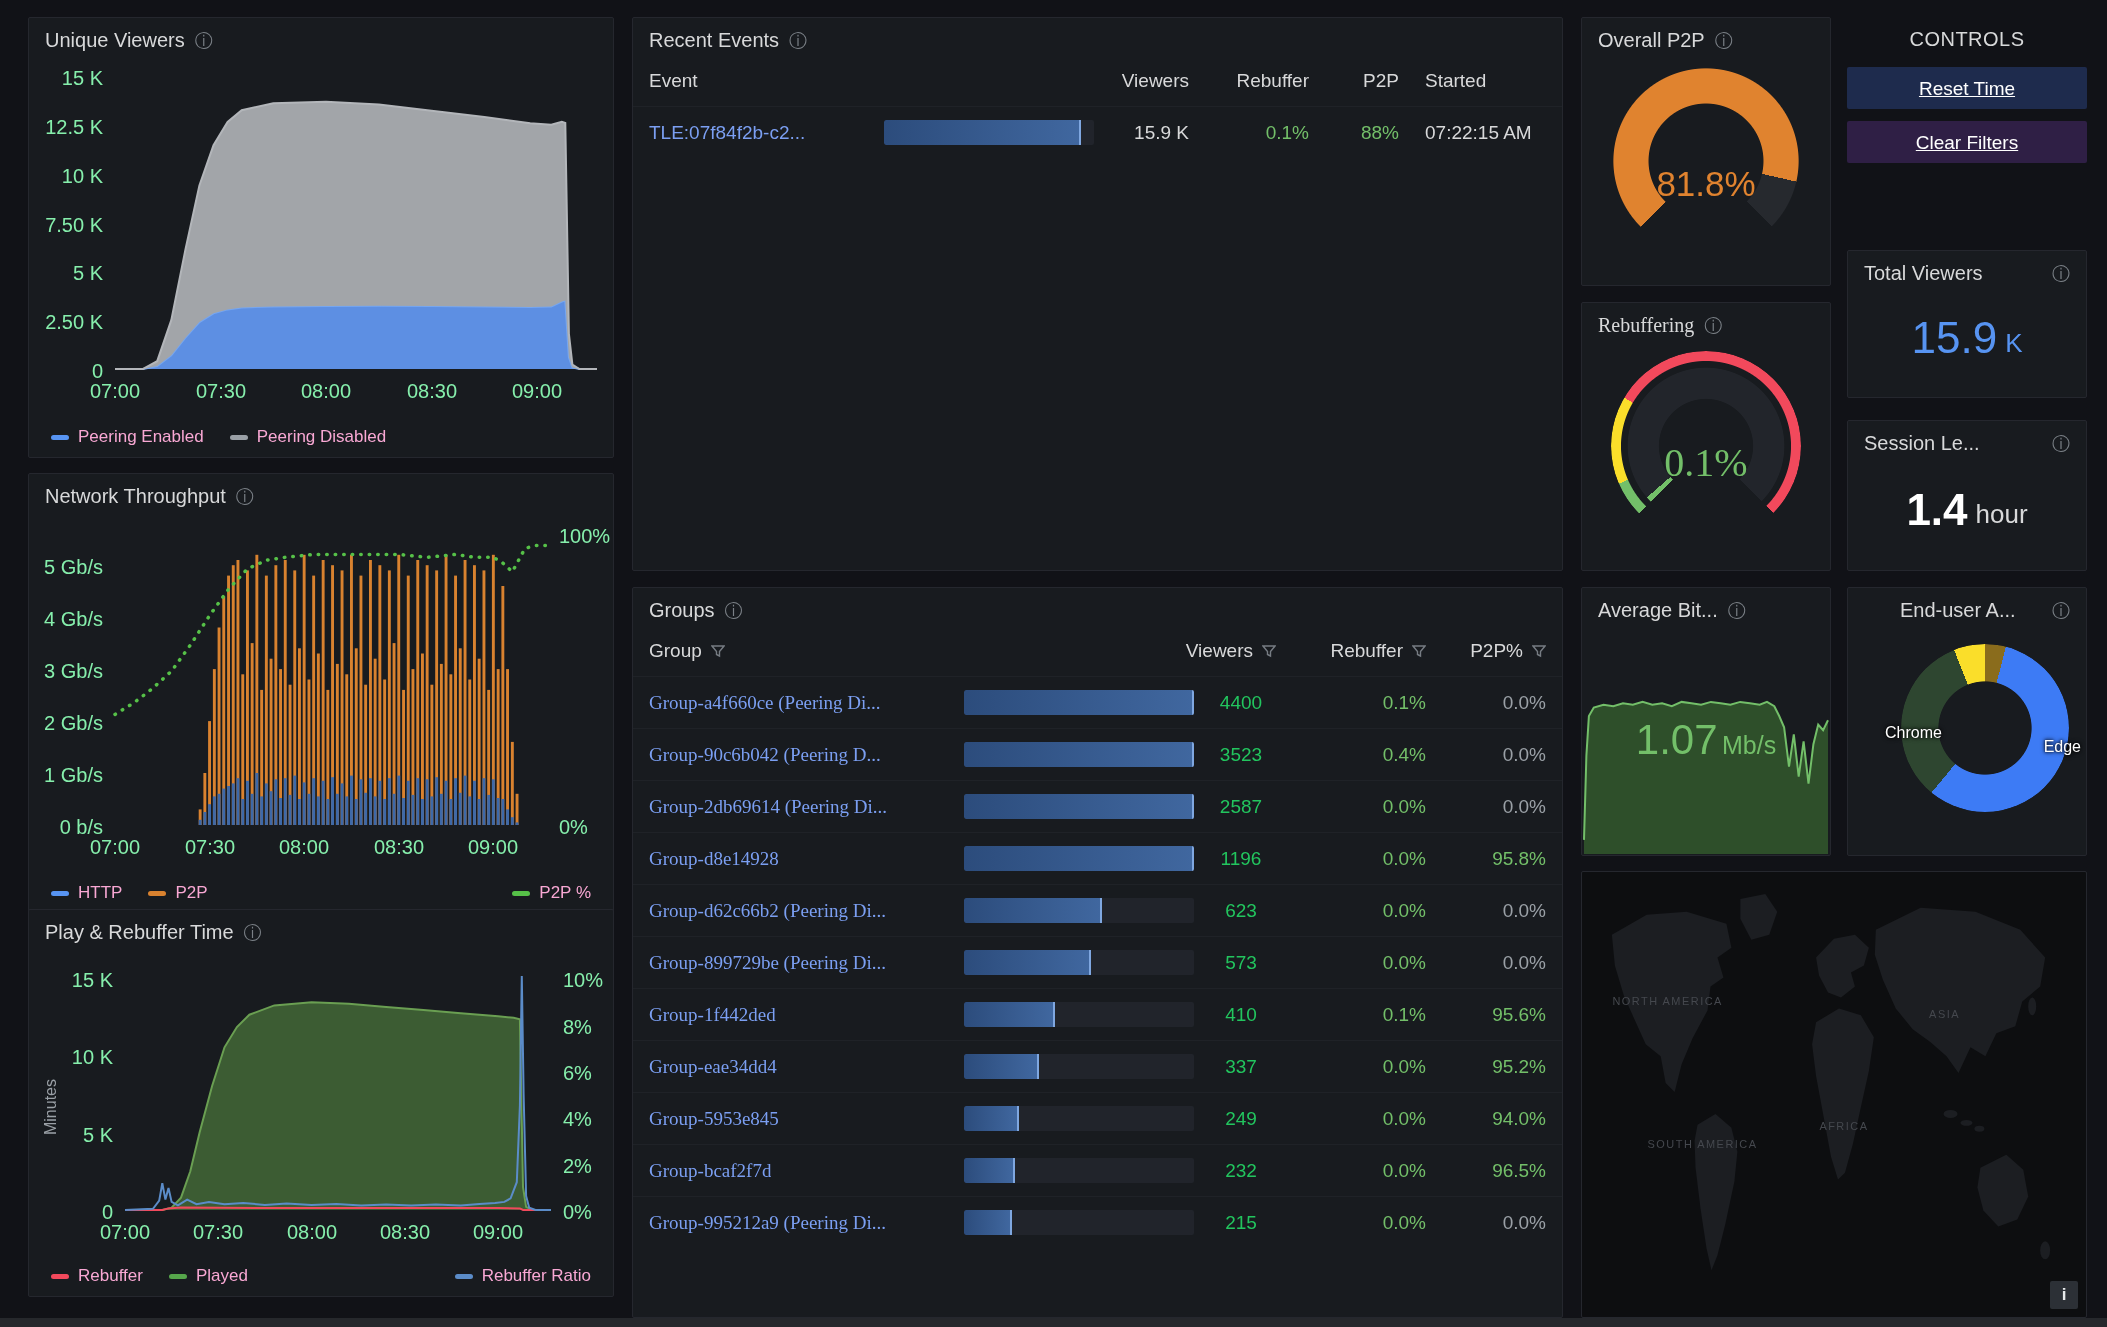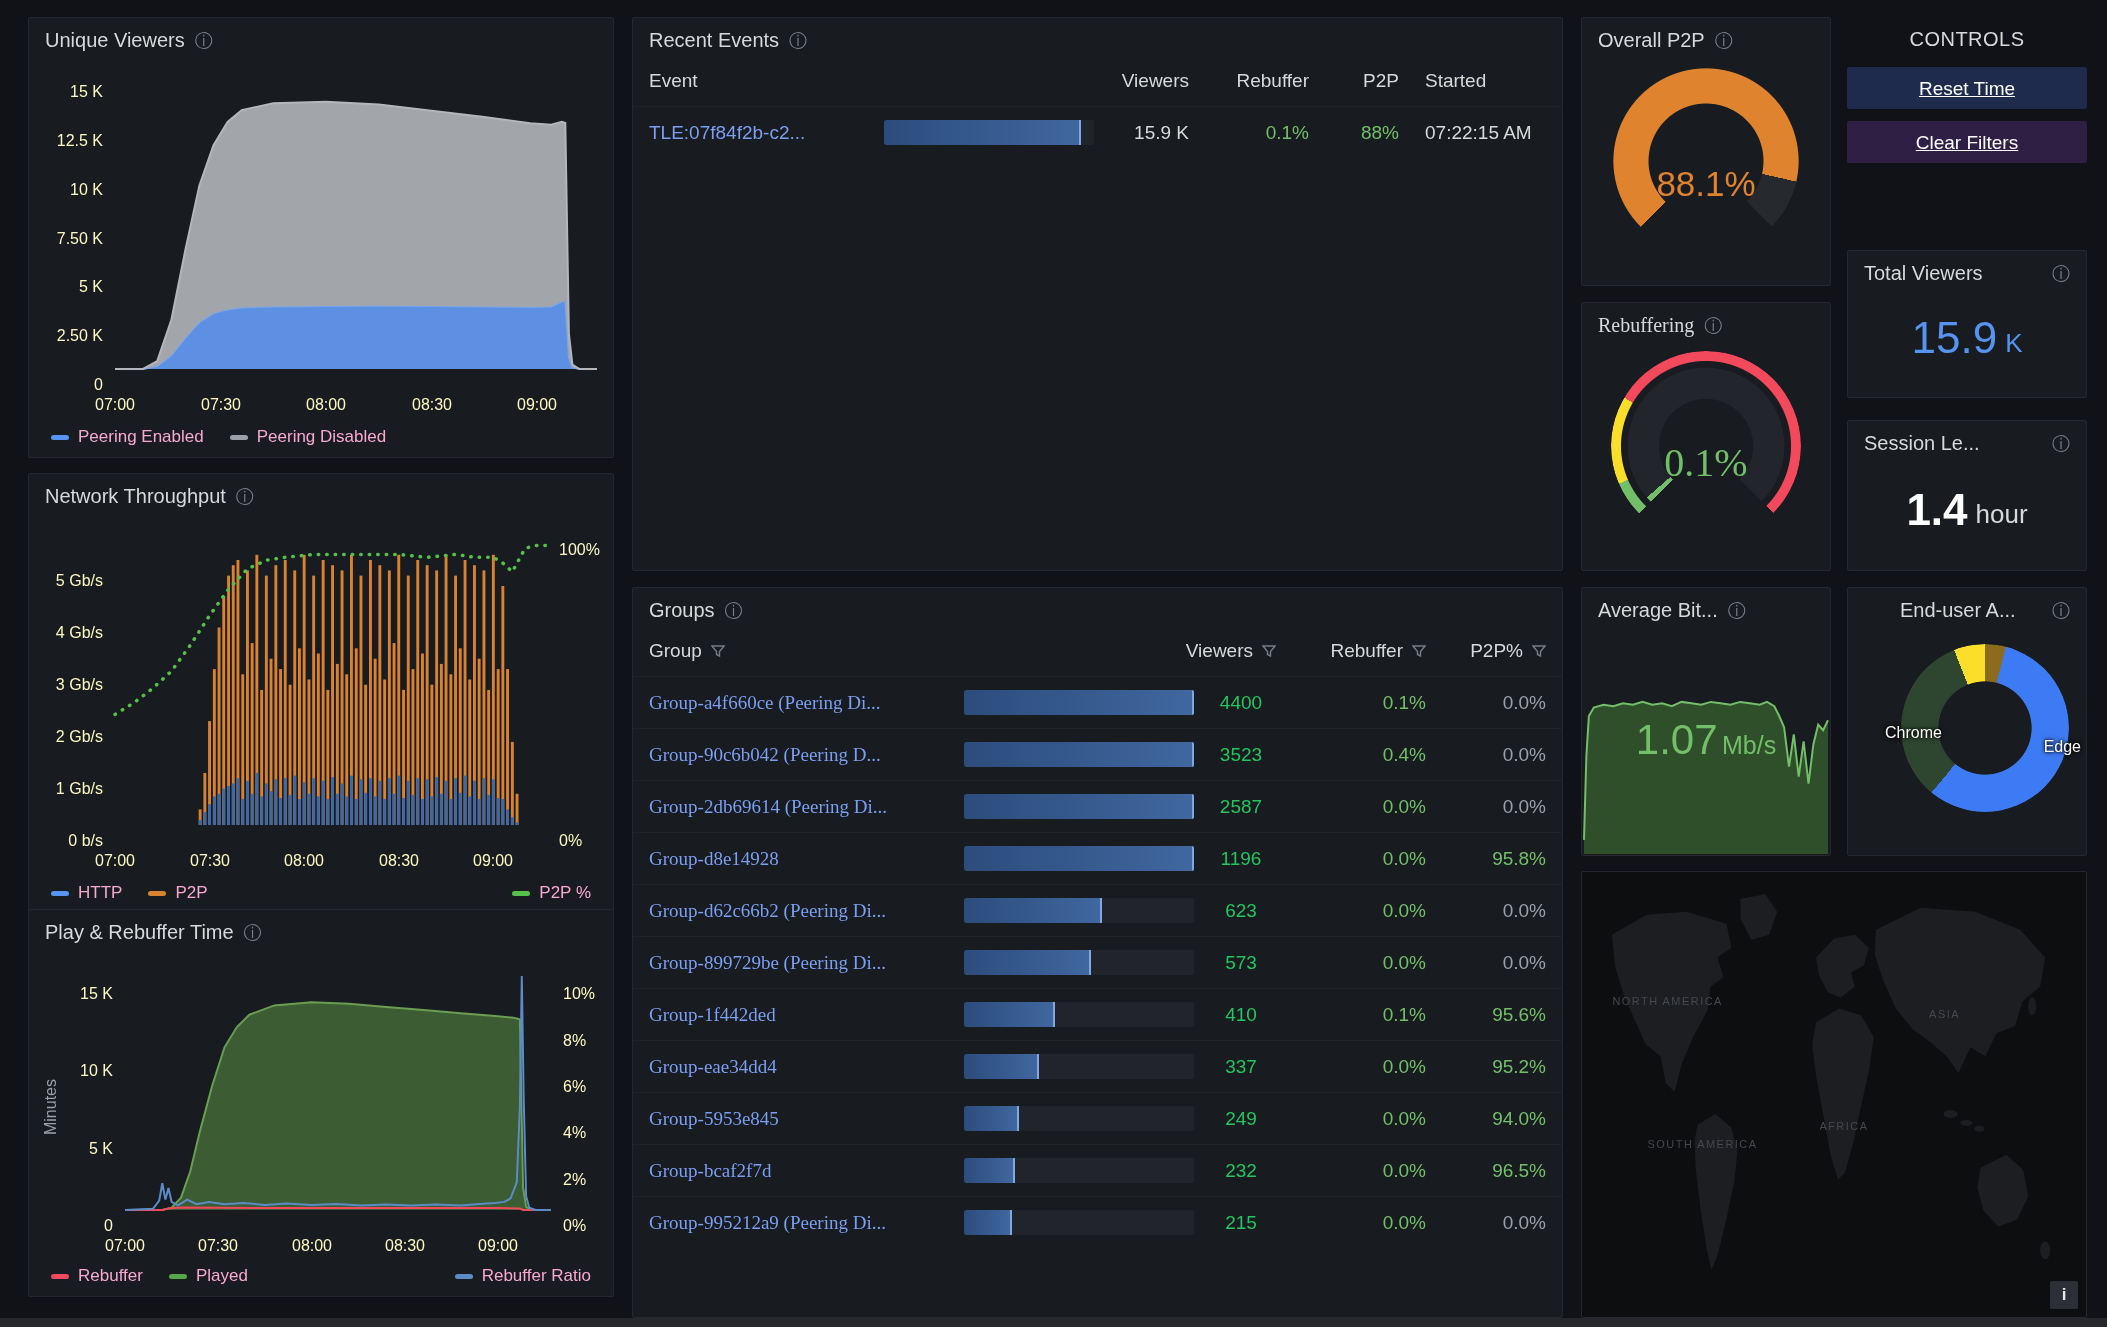--- a/index.html
+++ b/index.html
@@ -28,21 +28,21 @@
   #p-session  { left:1847px; top:420px; width:240px; height:151px; }
   #p-agents   { left:1847px; top:587px; width:240px; height:269px;padding-left:36px; }
   #p-map      { left:1581px; top:871px; width:506px; height:447px; background:#0d0e10; }
 
   
   .chart { position:absolute; left:0; right:0; }
   #chart-unique  { top:48px; bottom:54px; }
   #chart-network { top:48px; bottom:54px; }
   #chart-play    { top:42px; bottom:52px; }
   #chart-avgbit  { position:absolute; left:1px; right:1px; bottom:1px; height:178px; top:auto; }
-  .tick { position:absolute; font-size:16px; color:#fef9c3; white-space:nowrap; line-height:1.2;margin-top:16px; }
+  .tick { position:absolute; font-size:20px; color:#86efac; white-space:nowrap; line-height:1.2; }
   .tick.xt { transform:translateX(-50%); }
   .y-axis-title { position:absolute; left:-38px; top:50%; transform:rotate(-90deg); font-size:16px; color:#9aa0a6; width:100px; text-align:center; }
   .legend { position:absolute; left:22px; right:22px; bottom:10px; display:flex; gap:26px; align-items:center; font-size:17px; color:#f9a8d4; }
   .li { display:flex; align-items:center; cursor:pointer; }
   .li.right { margin-left:auto; }
   .sw { display:inline-block; width:18px; height:5px; border-radius:3px; margin-right:9px; }
 
   
   .thead { display:flex; align-items:center; height:50px; padding:0 16px; font-size:19px; font-weight:500; color:#d8d9da; }
   .trow  { display:flex; align-items:center; height:52px; padding:0 16px; border-top:1px solid #1f2227; font-size:19px; }
@@ -551,21 +551,21 @@
 </div>
   </section>
 
   <section class="panel" id="p-p2pg">
     <header class="phead">
       <h2 class="ptitle">Overall P2P</h2>
       <span class="info-icon">ⓘ</span>
     </header>
     <div class="gauge-wrap">
       <div id="gauge-p2p" style="background: conic-gradient(from 225deg, rgb(224, 131, 47) 0deg, rgb(224, 131, 47) 237.87deg, rgb(38, 41, 46) 237.87deg, rgb(38, 41, 46) 270deg, transparent 270deg, transparent 360deg);"></div>
-      <div class="gauge-value" style="color: rgb(224, 131, 47);">88.1%</div>
+      <div class="gauge-value" style="color: rgb(224, 131, 47);">81.8%</div>
     </div>
   </section>
 
   <section class="panel" id="p-rebg">
     <header class="phead">
       <h2 class="ptitle">Rebuffering</h2>
       <span class="info-icon">ⓘ</span>
     </header>
     <div class="gauge-wrap">
       <div id="gauge-reb-outer" style="background: conic-gradient(from 225deg, rgb(115, 191, 105) 0deg, rgb(115, 191, 105) 21.6deg, rgb(250, 222, 42) 21.6deg, rgb(250, 222, 42) 75.6deg, rgb(242, 73, 92) 75.6deg, rgb(242, 73, 92) 270deg, transparent 270deg, transparent 360deg);"></div>

